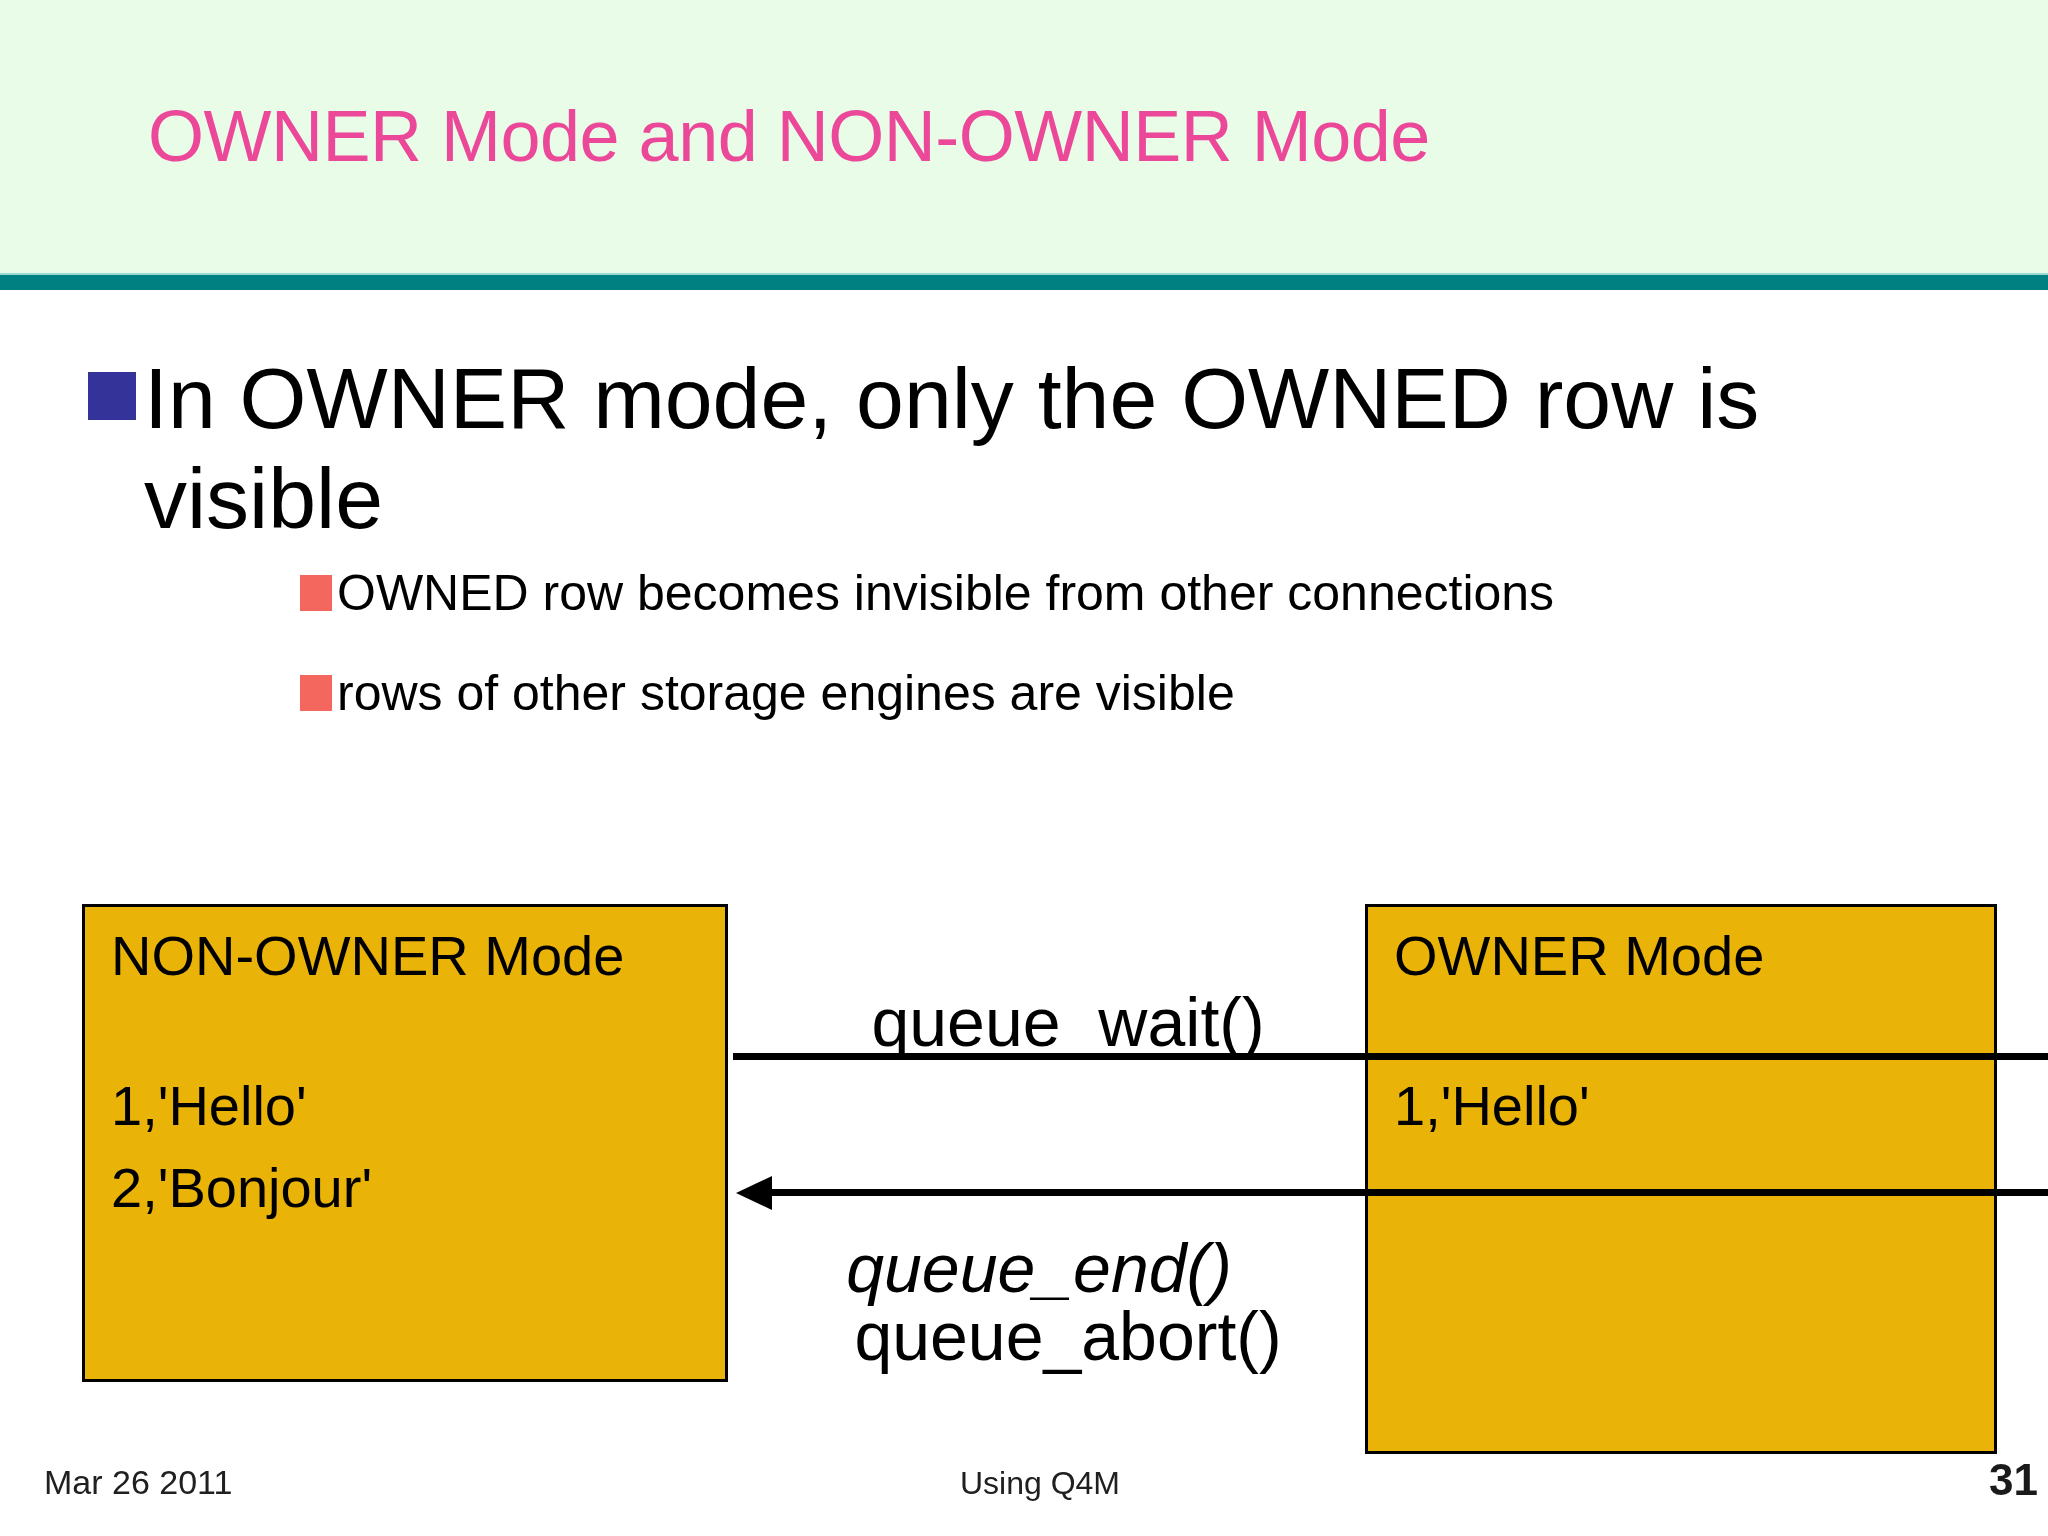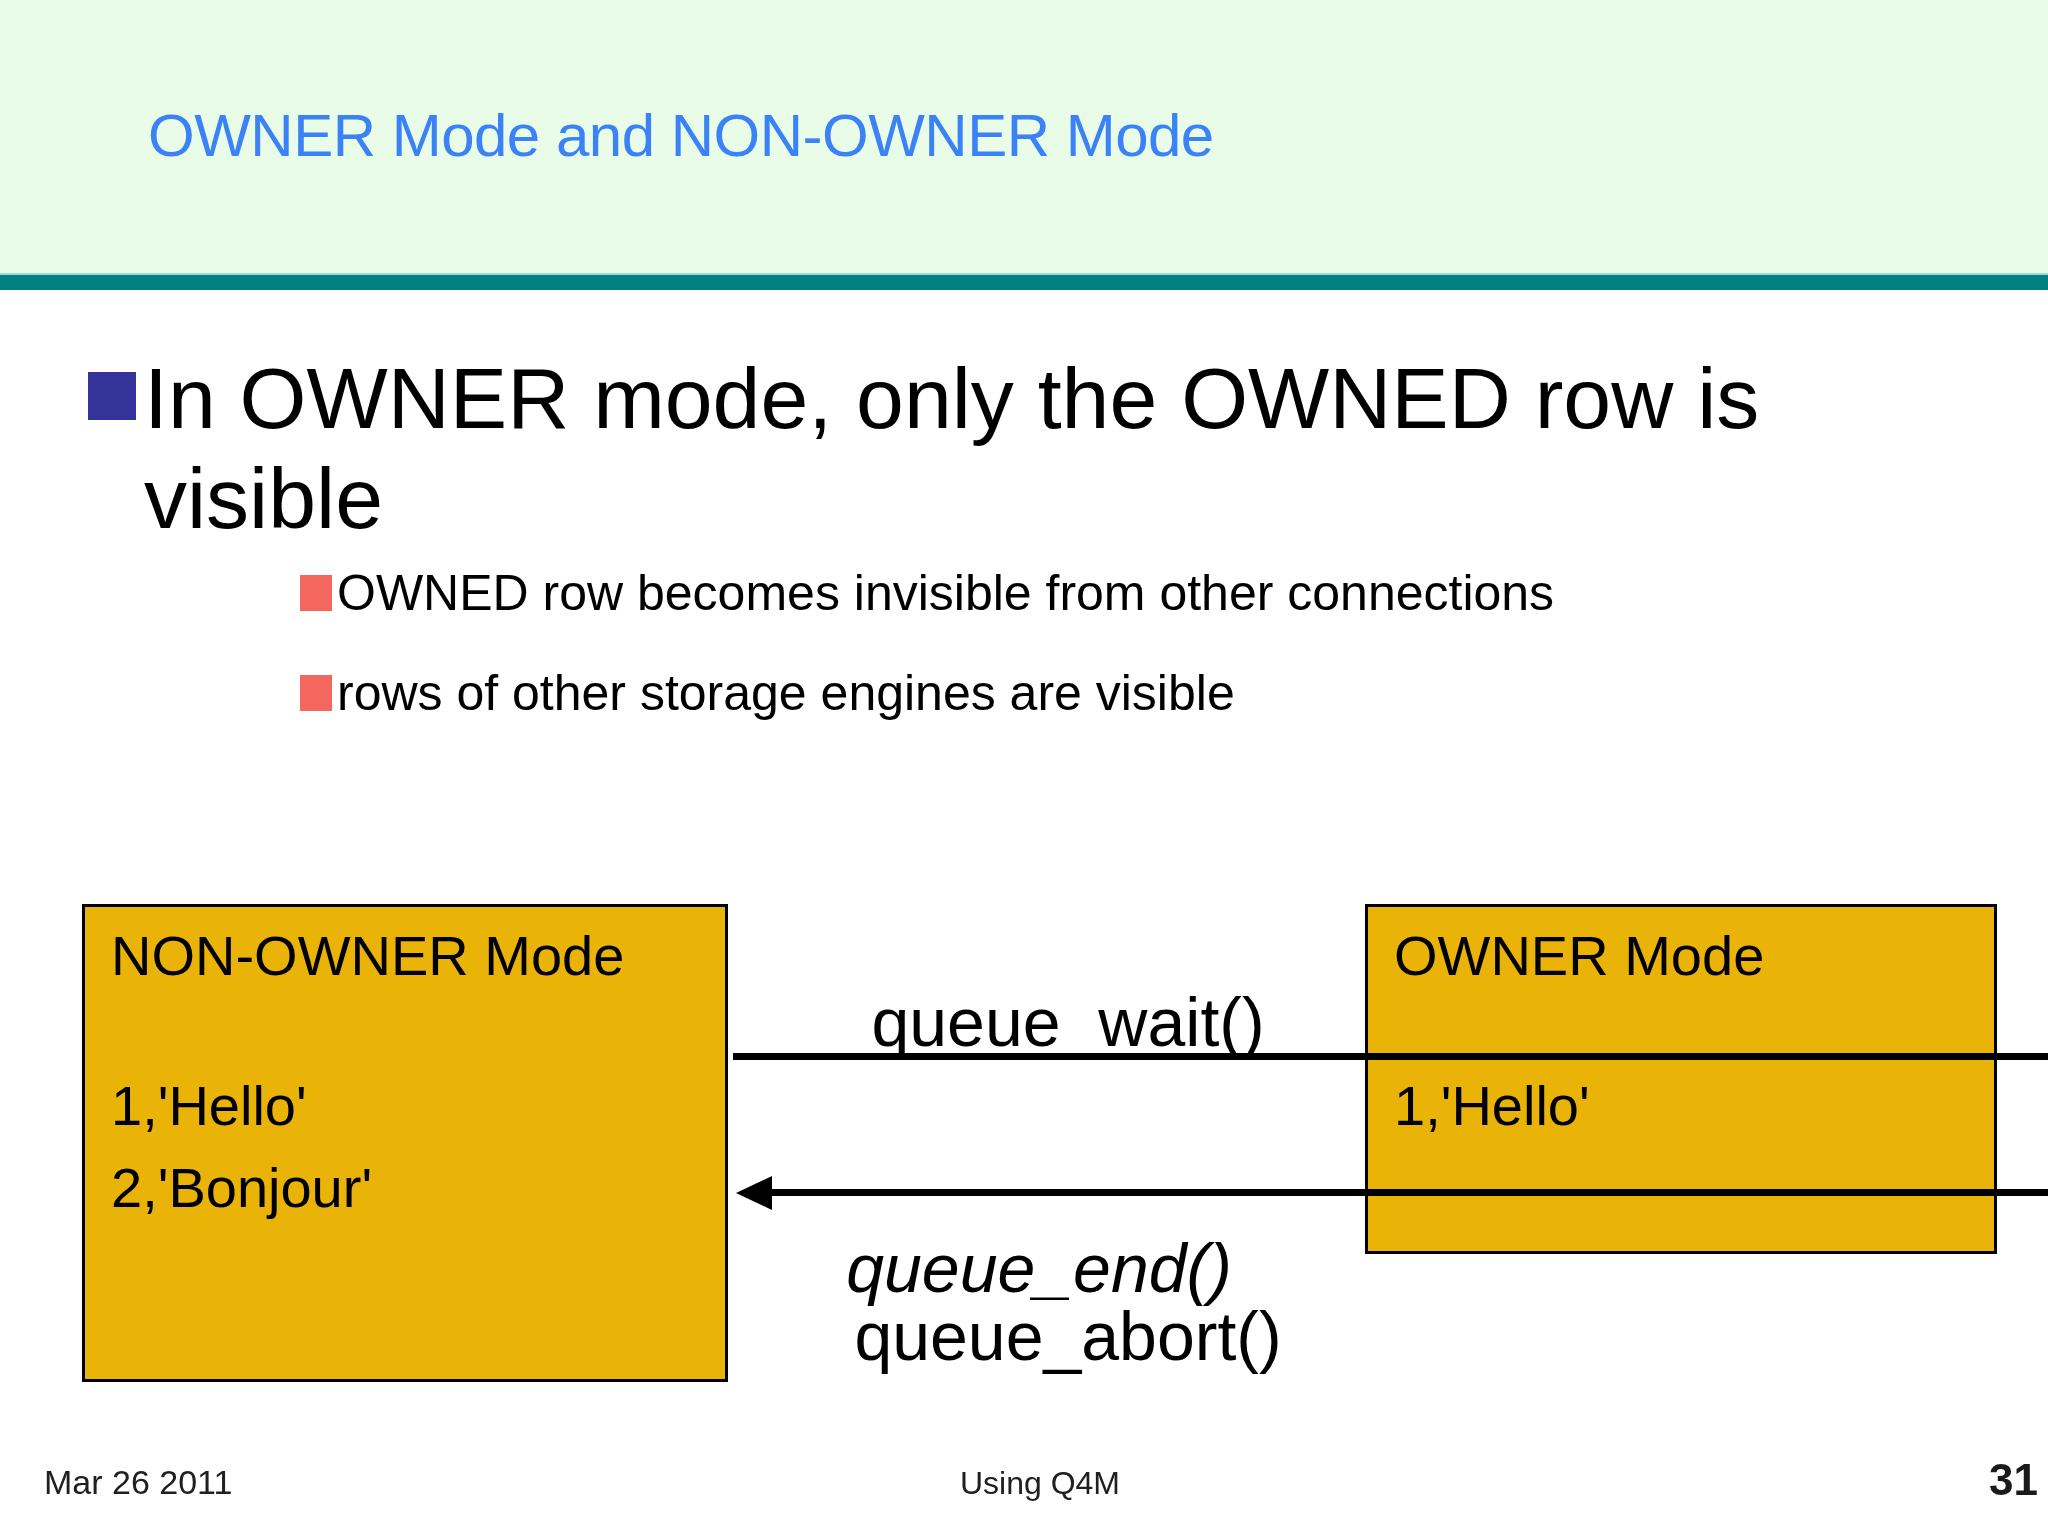--- a/index.html
+++ b/index.html
@@ -22,24 +22,24 @@
     left: 0;
     top: 0;
     width: 2048px;
     height: 273px;
     background: #E8FCE8;
   }
   .title-text {
     position: absolute;
     left: 148px;
     top: 88px;
-    font-size: 60px;
+    font-size: 72px;
     line-height: 96px;
     font-weight: 400;
-    color: #3b82f6;
+    color: #ec4899;
     white-space: nowrap;
     letter-spacing: -0.5px;
   }
   .title-rule {
     position: absolute;
     left: 0;
     top: 273px;
     width: 2048px;
     height: 17px;
     background: #008080;
@@ -123,21 +123,21 @@
   .box-left {
     left: 82px;
     top: 904px;
     width: 646px;
     height: 478px;
   }
   .box-right {
     left: 1365px;
     top: 904px;
     width: 632px;
-    height: 350px;
+    height: 550px;
     padding-left: 6px;
   }
   .box-title {
     position: absolute;
     left: 26px;
     top: 14px;
     font-size: 56px;
     line-height: 70px;
     white-space: nowrap;
   }

